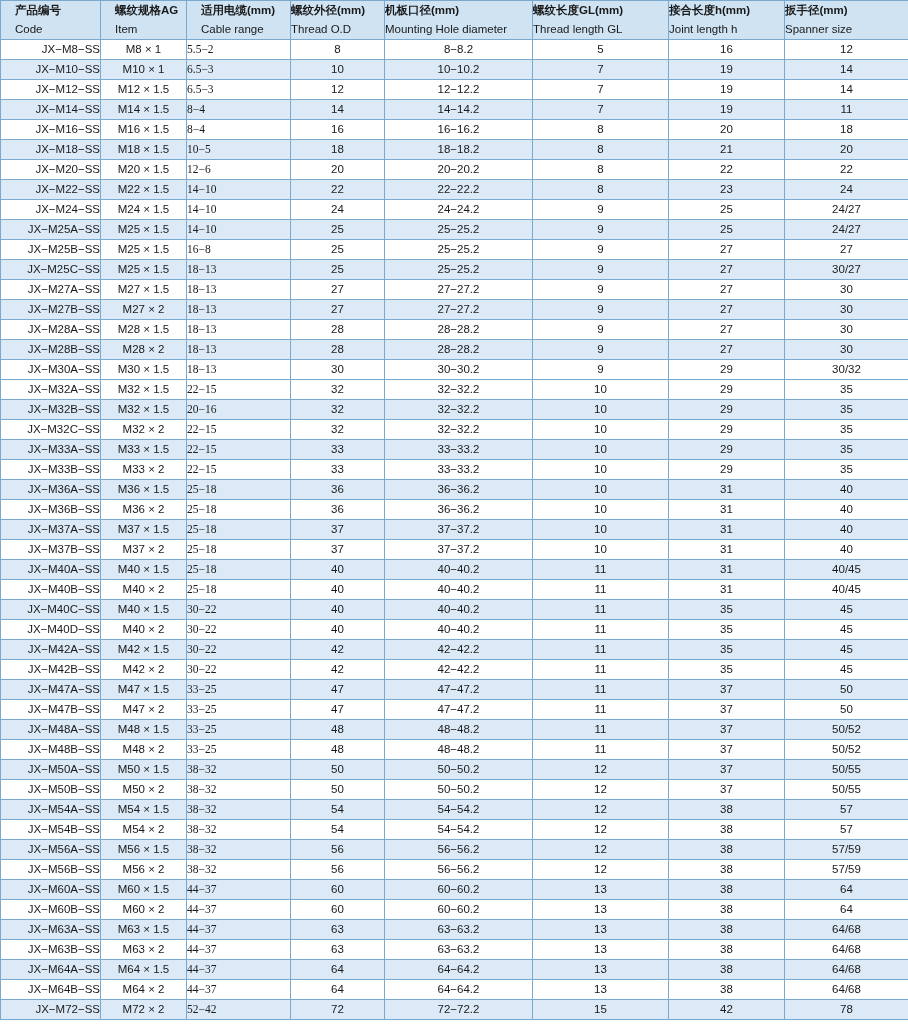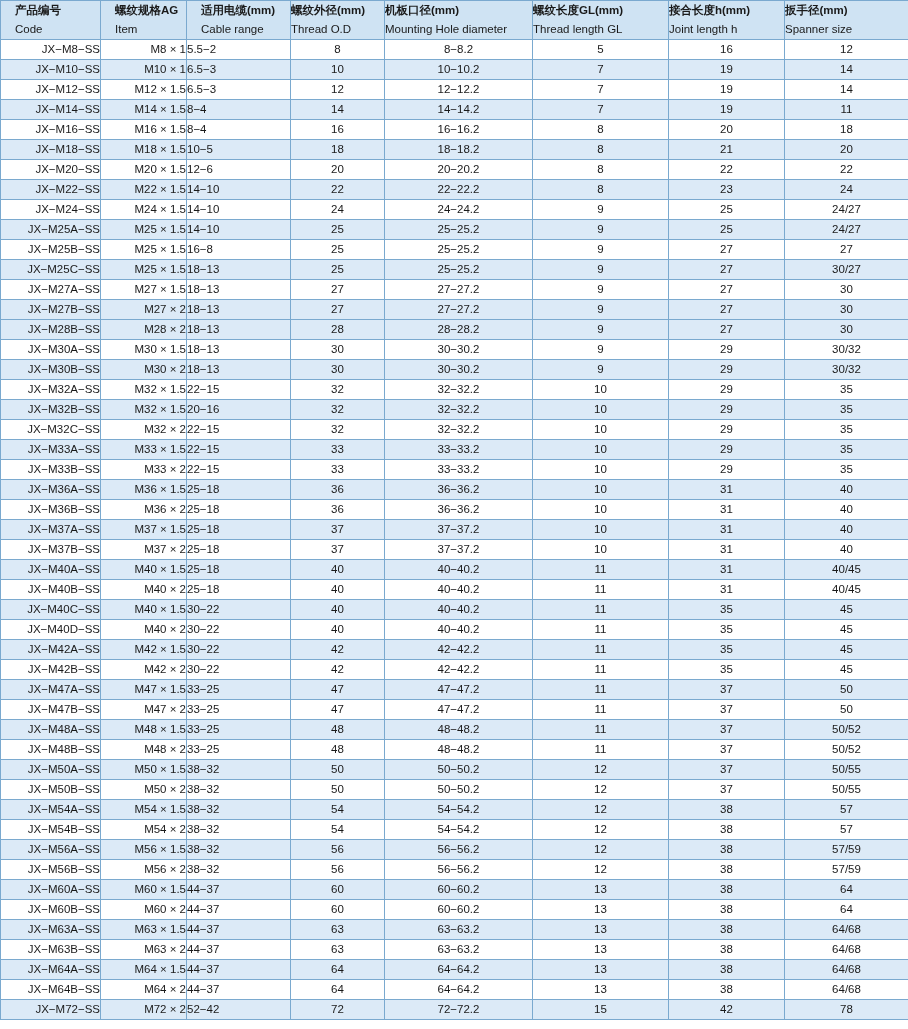--- a/index.html
+++ b/index.html
@@ -46,22 +46,22 @@
     font-size: 11.5px;
   }
   thead th .hd-cn { display: block; }
   thead th .hd-en { display: block; font-weight: normal; }
   thead th.left-head { text-align: left; padding-left: 14px; }
 
   tbody tr.row-odd td { background: #ffffff; }
   tbody tr.row-even td { background: #dceaf7; }
 
   td.col-code { text-align: right; padding-left: 6px; font-size: 11.5px; letter-spacing: 0px; }
-  td.col-item { text-align: right; padding-left: 6px; font-size: 11.5px; }
-  td.col-range { text-align: left; padding-left: 6px; font-size: 11.5px; }
+  td.col-item { text-align: center; padding-left: 6px; font-size: 11.5px; }
+  td.col-range { text-align: left; padding-left: 6px; font-size: 11.5px; font-family: Liberation Serif, serif; }
   td.col-num { text-align: center; font-size: 11.5px; }
 </style>
 </head>
 <body>
 
 <table class="spec">
   <colgroup>
     <col class="c0">
       <col class="c1">
       <col class="c2">
@@ -241,43 +241,43 @@
       <tr class="row-even">
         <td class="col-code">JX−M27B−SS</td>
         <td class="col-item">M27 × 2</td>
         <td class="col-range">18−13</td>
         <td class="col-num">27</td>
         <td class="col-num">27−27.2</td>
         <td class="col-num">9</td>
         <td class="col-num">27</td>
         <td class="col-num">30</td>
       </tr>
+      <tr class="row-odd">
+        <td class="col-code">JX−M28A−SS</td>
+        <td class="col-item">M28 × 1.5</td>
+        <td class="col-range">18−13</td>
+        <td class="col-num">28</td>
+        <td class="col-num">28−28.2</td>
+        <td class="col-num">9</td>
+        <td class="col-num">27</td>
+        <td class="col-num">30</td>
+      </tr>
       <tr class="row-even">
         <td class="col-code">JX−M28B−SS</td>
         <td class="col-item">M28 × 2</td>
         <td class="col-range">18−13</td>
         <td class="col-num">28</td>
         <td class="col-num">28−28.2</td>
         <td class="col-num">9</td>
         <td class="col-num">27</td>
         <td class="col-num">30</td>
       </tr>
       <tr class="row-odd">
         <td class="col-code">JX−M30A−SS</td>
         <td class="col-item">M30 × 1.5</td>
-        <td class="col-range">18−13</td>
-        <td class="col-num">30</td>
-        <td class="col-num">30−30.2</td>
-        <td class="col-num">9</td>
-        <td class="col-num">29</td>
-        <td class="col-num">30/32</td>
-      </tr>
-      <tr class="row-even">
-        <td class="col-code">JX−M30B−SS</td>
-        <td class="col-item">M30 × 2</td>
         <td class="col-range">18−13</td>
         <td class="col-num">30</td>
         <td class="col-num">30−30.2</td>
         <td class="col-num">9</td>
         <td class="col-num">29</td>
         <td class="col-num">30/32</td>
       </tr>
       <tr class="row-odd">
         <td class="col-code">JX−M32A−SS</td>
         <td class="col-item">M32 × 1.5</td>

